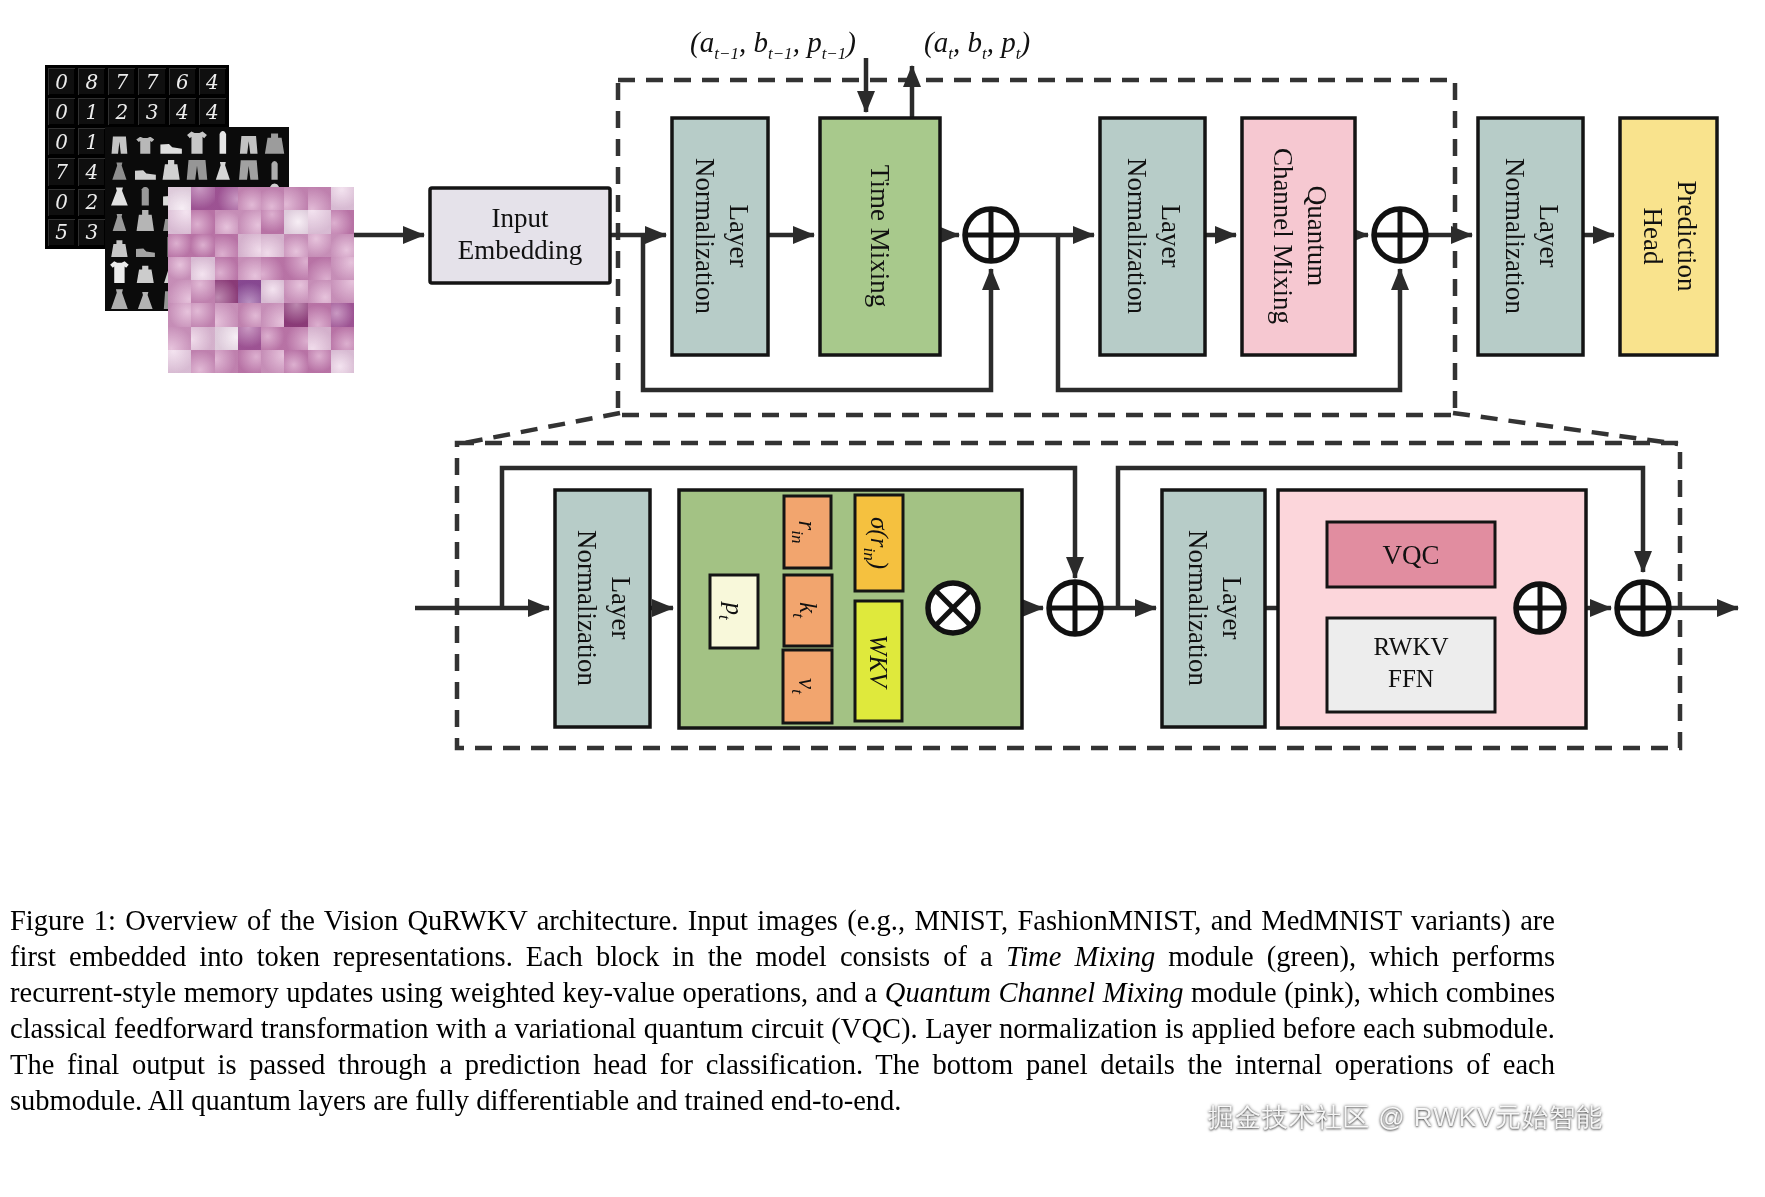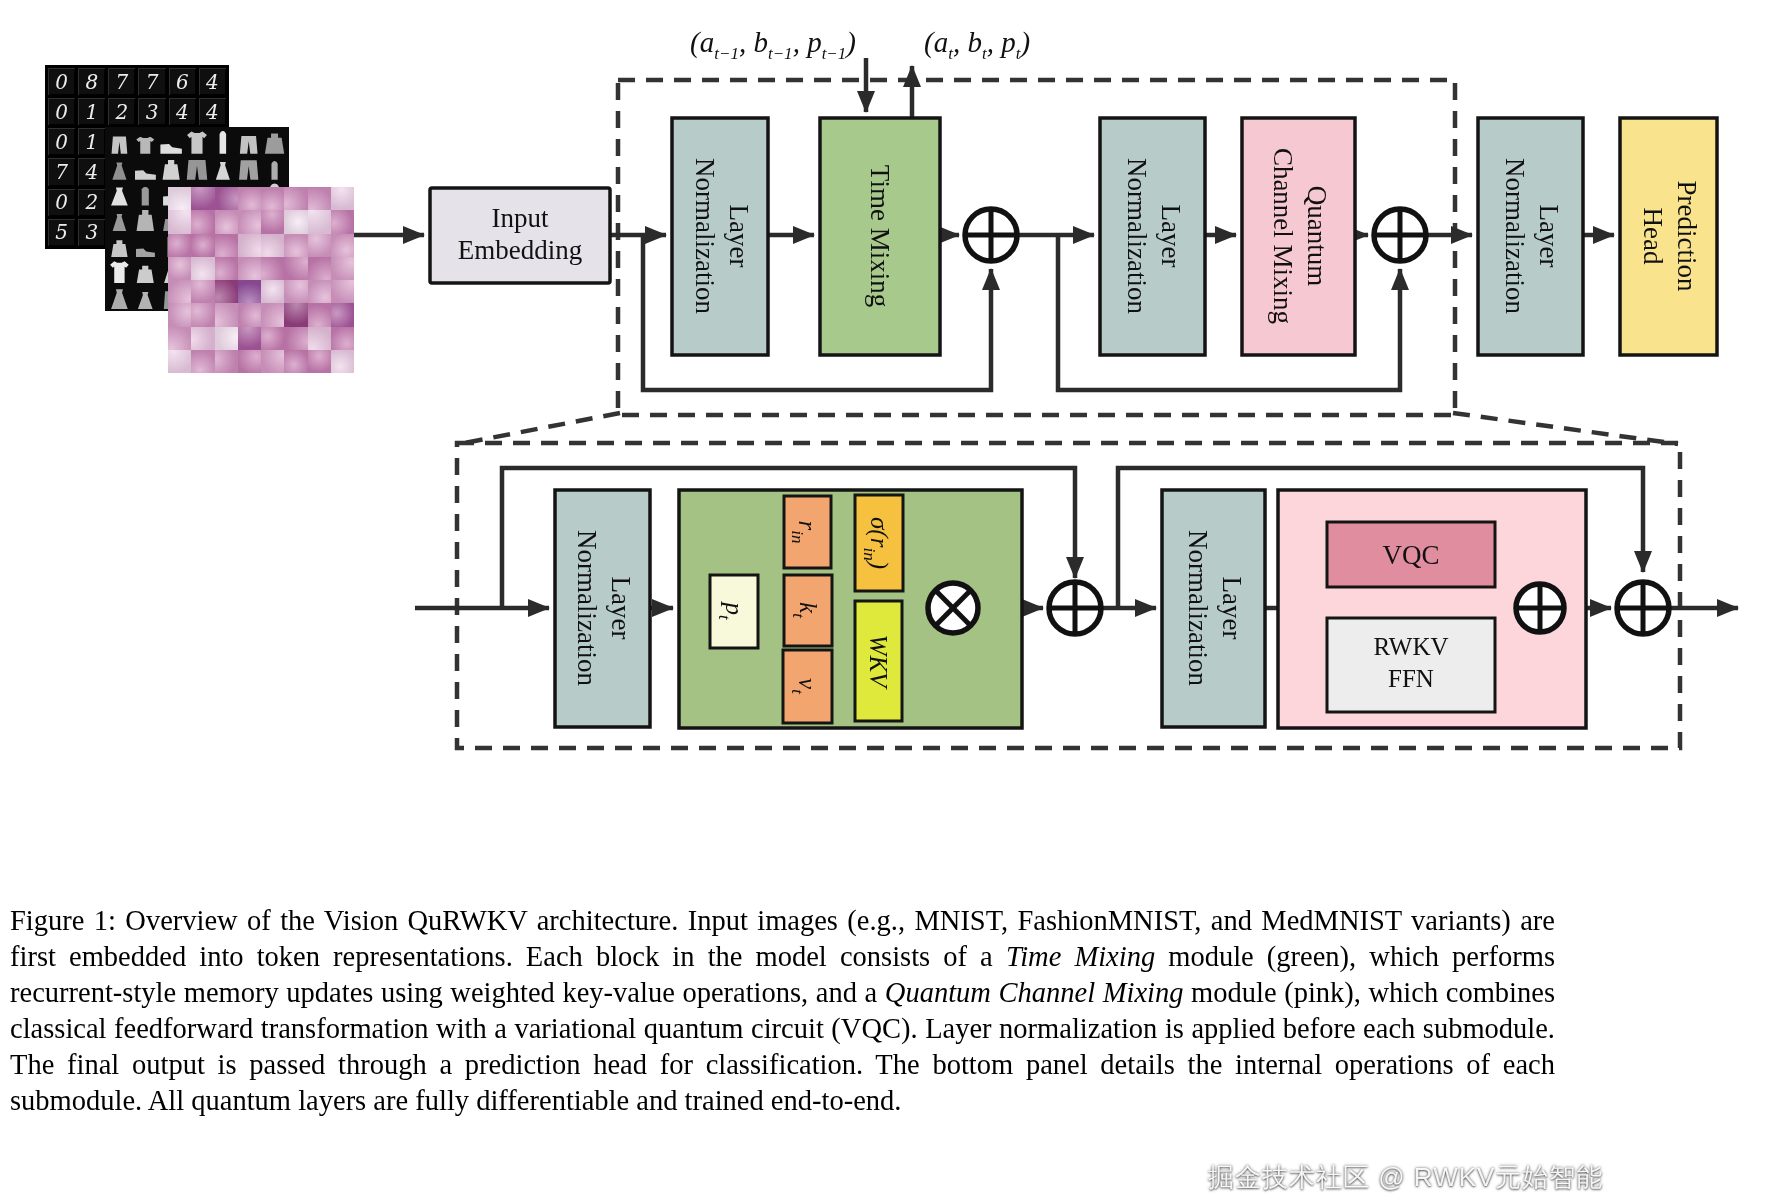--- a/index.html
+++ b/index.html
@@ -33,21 +33,21 @@
   .bl{font:27px "Liberation Serif",serif;text-anchor:middle}
   .sm{font:italic 25px "Liberation Serif",serif;text-anchor:middle}
   .up{font:25px "Liberation Serif",serif;text-anchor:middle}
   .sub{font-size:17px}
   .io{font:italic 29px "Liberation Serif",serif}
 
   
   .caption{position:absolute;left:10px;top:903px;width:1545px;font-size:28.5px;
            line-height:1.265;text-align:justify;color:#000;z-index:5}
   .caption .it{font-style:italic}
-  .watermark{position:absolute;left:1208px;top:1160px;font:26px "Liberation Sans",sans-serif;
+  .watermark{position:absolute;left:1208px;top:1100px;font:26px "Liberation Sans",sans-serif;
            color:rgba(255,255,255,.93);letter-spacing:1px;z-index:6;
            text-shadow:0 1px 2px rgba(0,0,0,.5),0 0 3px rgba(80,80,80,.85)}
 </style>
 </head>
 <body>
 
 <div class="stage">
 
   <div class="mnist" style="background: rgb(0, 0, 0);">
       <div class="mcell">0</div>

